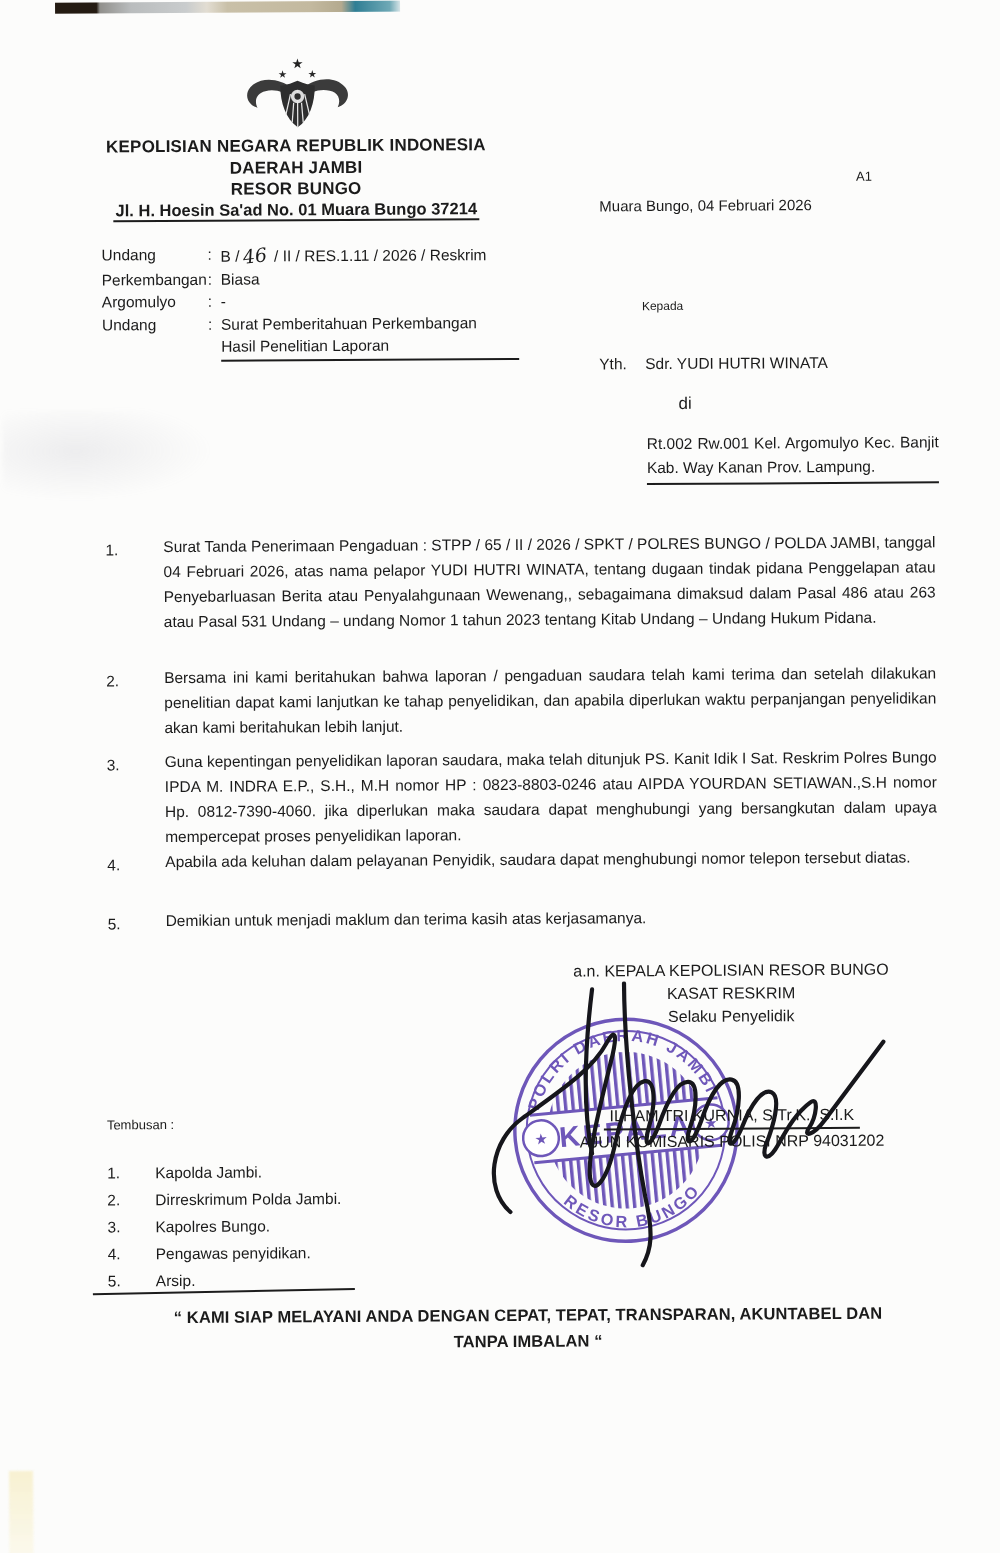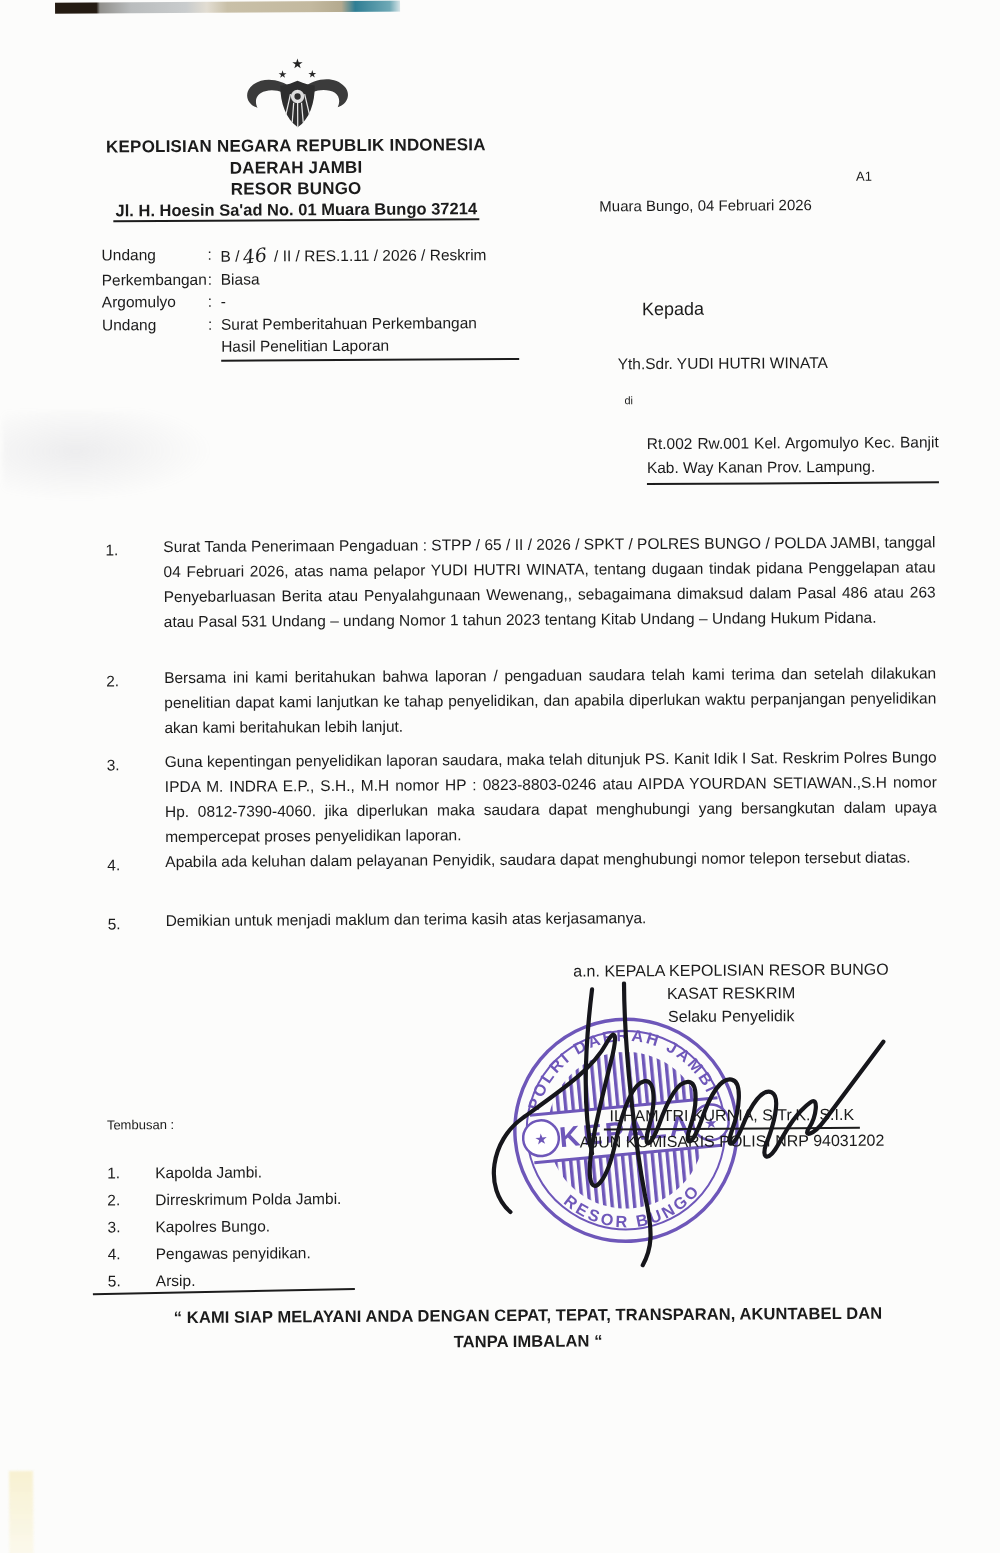--- a/index.html
+++ b/index.html
@@ -46,24 +46,24 @@
   .place-date{position:absolute;left:598px;top:198px;font-size:15px;}
   
   .meta{position:absolute;left:100px;top:242px;font-size:15.5px;line-height:22.5px;}
   .meta-row{display:grid;grid-template-columns:106px 13px auto;}
   .perihal-l2{display:inline-block;min-width:298px;border-bottom:2px solid #1c1c1c;padding-bottom:1px;}
   .handwritten{
     display:inline-block;font-family:"DejaVu Serif",serif;font-style:italic;
     font-size:19px;transform:rotate(-7deg) translateY(1px);margin:0 3px;
   }
   
-  .kepada{position:absolute;left:640px;top:300px;font-size:18px;text-align:center;}
+  .kepada{position:absolute;left:640px;top:300px;font-size:12px;text-align:center;}
   .yth-row{position:absolute;left:597px;top:356px;font-size:15.5px;}
-  .yth-row .yth{display:inline-block;width:46px;text-align:right;}
-  .di{position:absolute;left:622px;top:395px;font-size:11px;}
+  .yth-row .yth{display:inline-block;width:46px;}
+  .di{position:absolute;left:676px;top:395px;font-size:17px;}
   .recipient-address{
     position:absolute;left:644px;top:433px;width:292px;
     font-size:15.5px;line-height:24px;text-align:justify;
     border-bottom:2px solid #1c1c1c;padding-bottom:3px;
   }
   
   .para{position:absolute;left:100px;width:832px;font-size:15.5px;line-height:25px;}
   .para .num{position:absolute;left:2px;top:3px;}
   .para .ptext{display:block;margin-left:60px;text-align:justify;}
   .p1{top:532px;} .p2{top:663px;} .p3{top:747px;} .p4{top:847px;} .p5{top:906px;}

